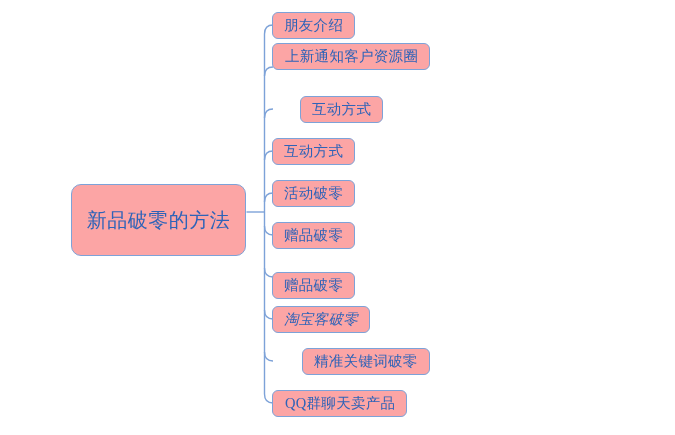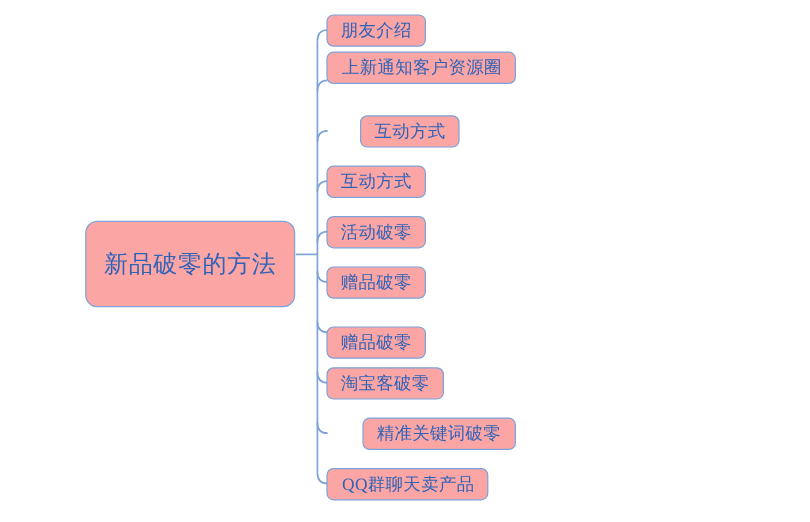--- a/index.html
+++ b/index.html
@@ -90,21 +90,21 @@
       </div>
       <div class="node topic-node" style="top: 179.5px;">
         <span>活动破零</span>
       </div>
       <div class="node topic-node" style="top: 221.5px;">
         <span>赠品破零</span>
       </div>
       <div class="node topic-node" style="top: 272px; justify-content: flex-end;">
         <span>赠品破零</span>
       </div>
-      <div class="node topic-node" style="top: 305.5px;">
+      <div class="node topic-node" style="top: 305.5px; font-style: italic;">
         <span>淘宝客破零</span>
       </div>
       <div class="node topic-node" style="top: 347.5px; margin-left: 30px;">
         <span>精准关键词破零</span>
       </div>
       <div class="node topic-node" style="top: 389.5px; padding-left: 12px;">
         <span>QQ群聊天卖产品</span>
       </div>
     </div>
 </div>

